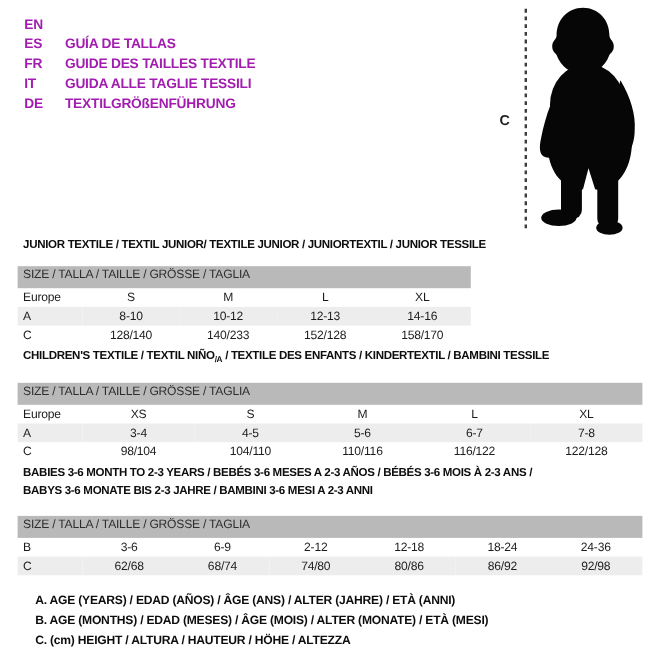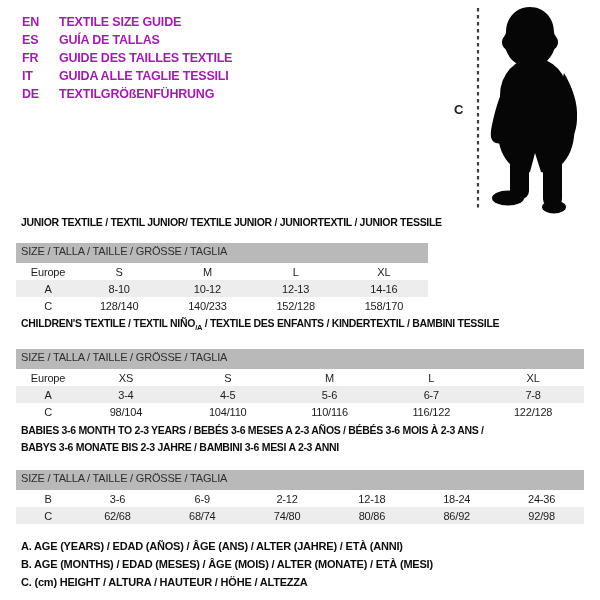--- a/index.html
+++ b/index.html
@@ -24,36 +24,35 @@
     padding-left:5px;white-space:nowrap;color:#0d0d0d;}
   .tbl-title sub{font-size:7.5px;}
   .sec1 .size-bar{margin-top:10px;}
   .sec2 .size-bar{margin-top:15px;}
   .sec3 .size-bar{margin-top:16px;}
   .size-bar{height:20px;line-height:16px;background:var(--bar,#b9b9b9);
     font-size:11px;letter-spacing:-0.2px;padding-left:5px;color:#2e2e2e;white-space:nowrap;}
   table{width:100%;border-collapse:collapse;table-layout:fixed;}
   td{height:17px;font-size:11px;letter-spacing:-0.2px;text-align:center;color:#1c1c1c;
     padding:0;vertical-align:middle;white-space:nowrap;}
-  td.row-label{width:54px;text-align:center;padding-left:5px;margin-left:26px;}
+  td.row-label{width:54px;text-align:left;padding-left:5px;margin-left:26px;}
   tr.shaded td{background:var(--shade,#ededed);}
   
-  .footnotes{position:absolute;left:21px;top:537px;}
+  .footnotes{position:absolute;left:32px;top:537px;}
   .footnote{height:18px;line-height:18px;font-size:11px;font-weight:bold;
     letter-spacing:-0.2px;white-space:nowrap;color:#0d0d0d;}
 </style>
 </head>
 <body>
 
 <div class="page">
 
   <div class="langs">
     <div class="lang-row">
       <span>EN</span>
-      <span>TEXTILE SIZE GUIDE</span>
     </div>
     <div class="lang-row">
       <span>ES</span>
       <span>GUÍA DE TALLAS</span>
     </div>
     <div class="lang-row">
       <span>FR</span>
       <span>GUIDE DES TAILLES TEXTILE</span>
     </div>
     <div class="lang-row">

